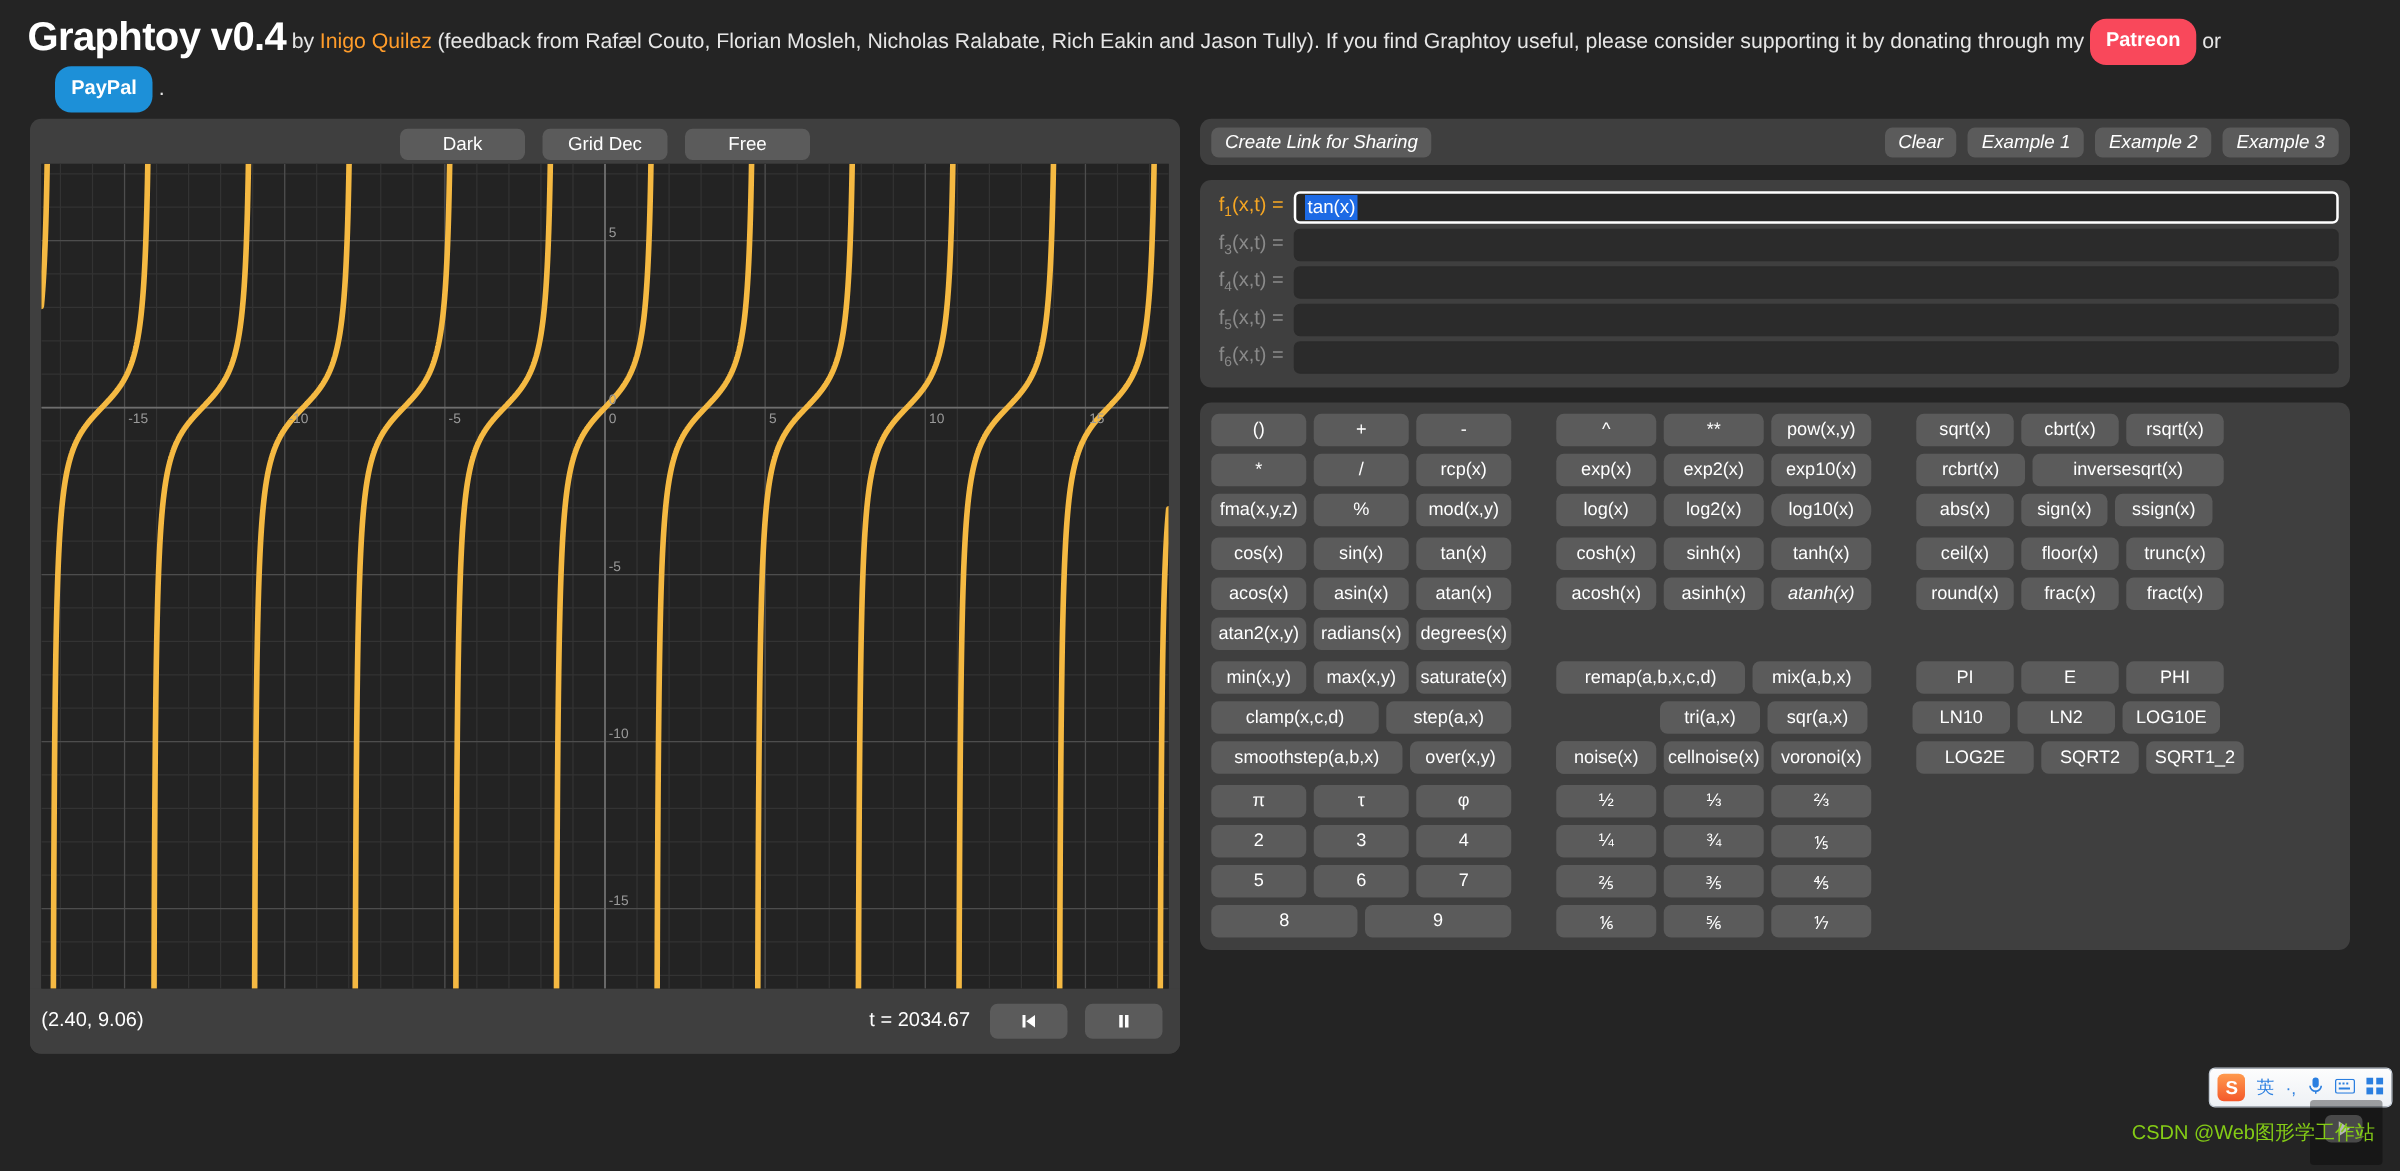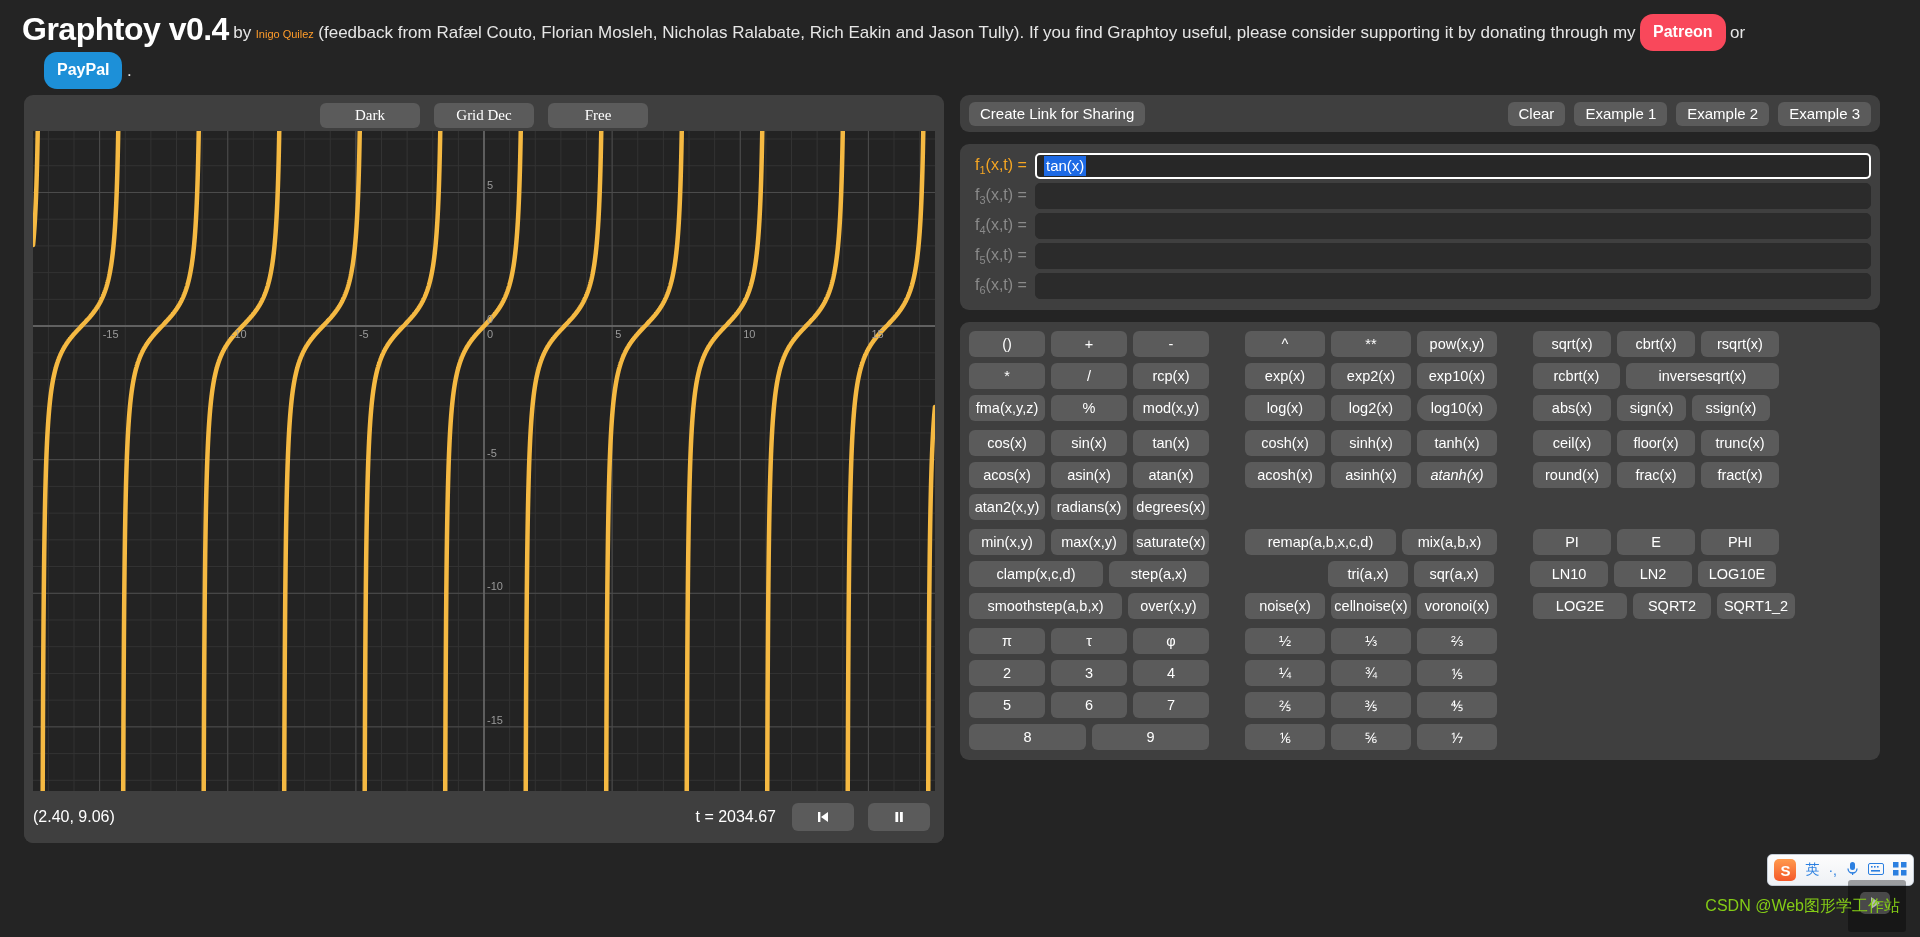--- a/index.html
+++ b/index.html
@@ -18,21 +18,21 @@
     background: #242424;
     color: #e8e8e8;
     padding: 14px 0 0 22px;
   }
   .hdr-line { line-height: 30px; white-space: nowrap; }
   #app-title {
     font-size: 32px; font-weight: bold; color: #ffffff;
     letter-spacing: -0.5px; vertical-align: -2px;
   }
   .hdr-text { font-size: 17px; color: #e6e6e6; }
-  .hdr-link { font-size: 11px; color: #ff9c2a; text-decoration: none; cursor: pointer; }
+  .hdr-link { font-size: 17px; color: #ff9c2a; text-decoration: none; cursor: pointer; }
   .badge {
     display: inline-block; border-radius: 13px; padding: 3px 13px 4px 13px;
     font-size: 16px; font-weight: bold; color: #fff; cursor: pointer;
     vertical-align: 1px;
   }
   .badge.patreon { background: #f9485b; }
   .badge.paypal  { background: #1d90d8; }
   #line2 { padding-left: 22px; margin-top: 1px; }
 
   
@@ -43,21 +43,21 @@
     border-radius: 9px;
     overflow: hidden;
   }
   #graph-toolbar {
     position: absolute; left: 0; top: 0; width: 100%; height: 36px;
     display: flex; justify-content: center; align-items: center; gap: 14px;
     padding-top: 5px;
   }
   .gbtn {
     background: #5b5b5b; color: #ffffff; border: none; border-radius: 6px;
-    font-size: 15px; font-family: Liberation Serif, serif;
+    font-size: 15px; font-family: Liberation Sans, sans-serif;
     height: 25px; min-width: 100px; padding: 0 14px; cursor: pointer;
   }
   #canvas-wrap {
     position: absolute; left: 9px; top: 36px;
     width: 902px; height: 660px;
     background: #232323; overflow: hidden;
   }
   #plot-svg { display: block; }
   #status-bar {
     position: absolute; left: 0; bottom: 0; width: 100%; height: 52px;
@@ -76,21 +76,21 @@
   
   #right-col { position: absolute; left: 960px; top: 95px; width: 920px; }
 
   #share-bar {
     background: #3f3f3f; border-radius: 9px; height: 37px;
     display: flex; align-items: center; padding: 0 9px;
   }
   .sbtn {
     background: #5b5b5b; color: #fff; border: none; border-radius: 6px;
     font-size: 15px; font-family: "Liberation Sans", sans-serif;
-    height: 24px; padding: 0 11px; cursor: pointer; margin-left: 9px;
+    height: 24px; padding: 0 11px; cursor: pointer; margin-left: 9px; font-style: italic;
   }
   #share-bar .sbtn:first-child { margin-left: 0; }
   .spacer { flex: 1; }
 
   #formula-box {
     background: #3f3f3f; border-radius: 9px; margin-top: 12px;
     padding: 9px 9px 11px 9px;
   }
   .frow { display: flex; align-items: center; height: 26px; margin-bottom: 4px; }
   .frow:last-child { margin-bottom: 0; }

